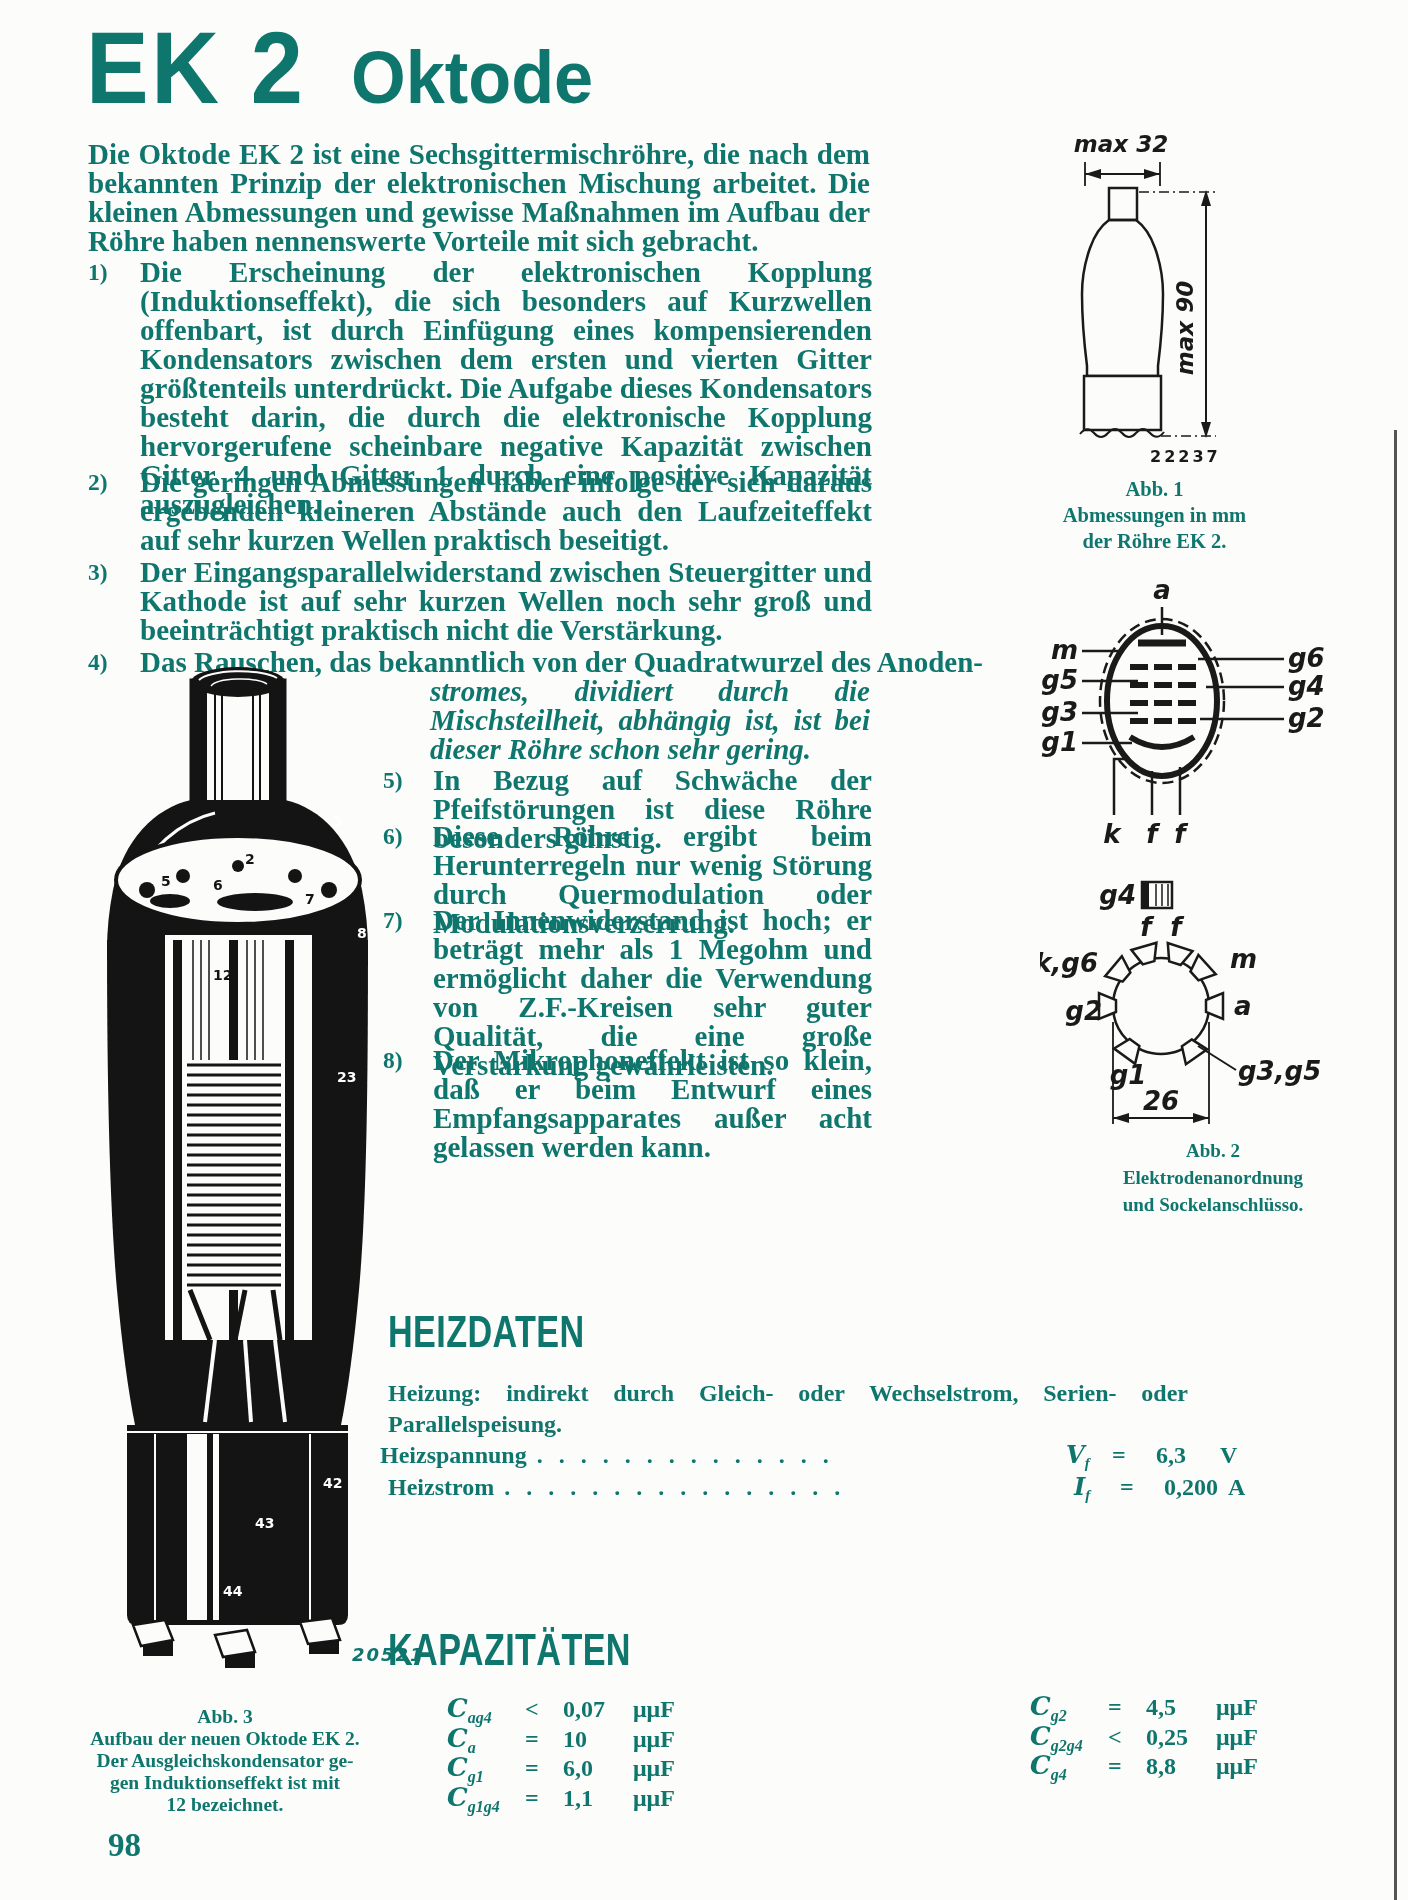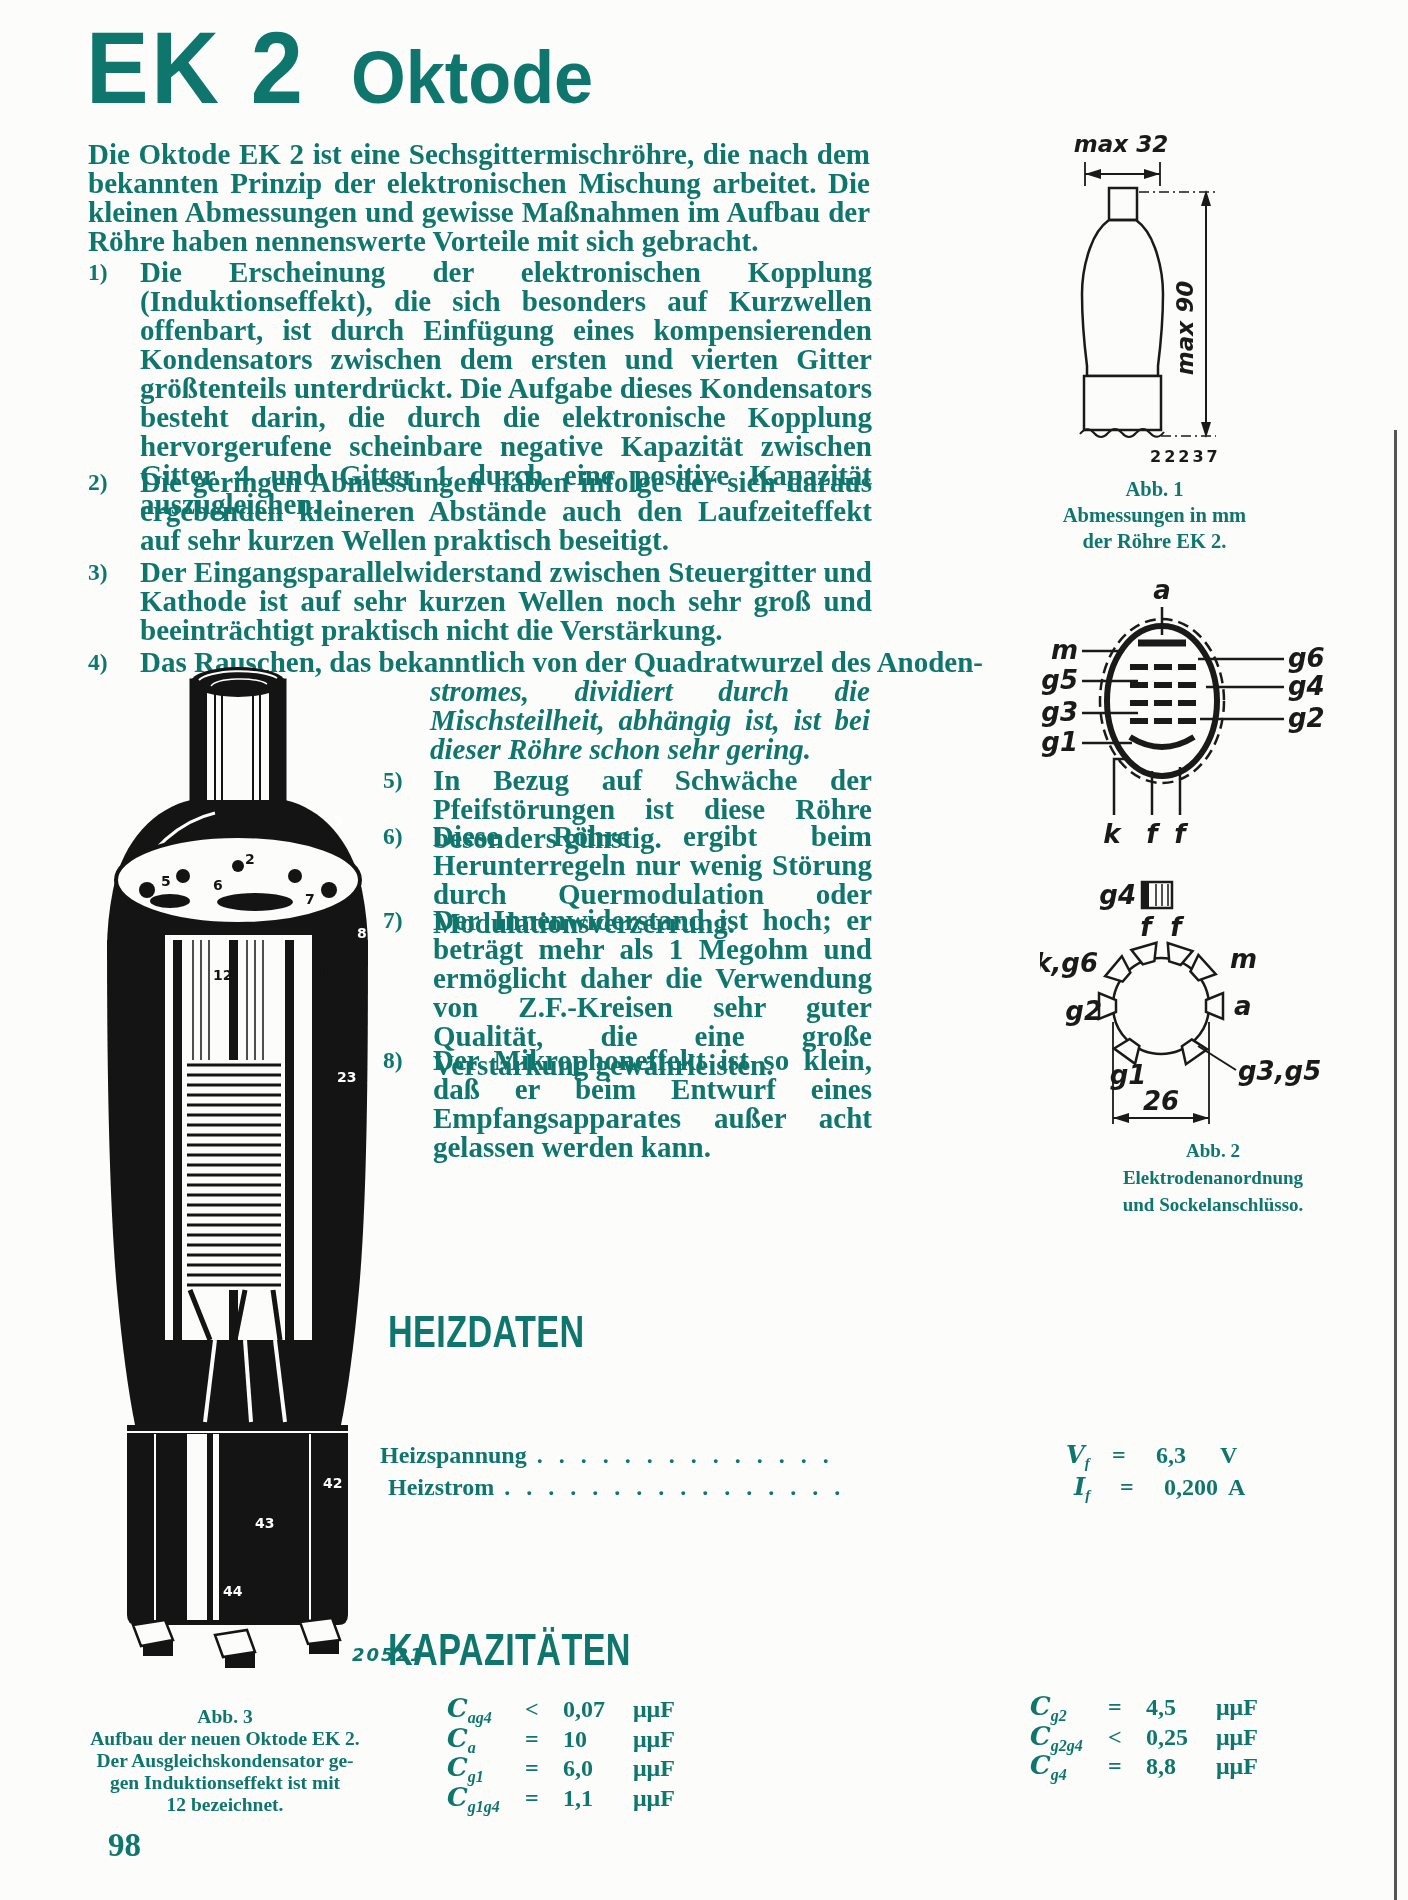--- a/index.html
+++ b/index.html
@@ -331,20 +331,21 @@
   <div class="abs plate" style="left:352px;top:1644px;font-size:18px;letter-spacing:2px;">20521</div>
   <div class="abs fig-cap" style="left:84px;top:1706px;width:282px;font-size:19.5px;line-height:22px;">
     <span class="cap-line">Abb. 3</span>
     <span class="cap-line">Aufbau der neuen Oktode EK 2.</span>
     <span class="cap-line">Der Ausgleichskondensator ge-</span>
     <span class="cap-line">gen Induktionseffekt ist mit</span>
     <span class="cap-line">12 bezeichnet.</span>
   </div>
 
   <div class="abs sec-head" style="left:388px;top:1306px;">HEIZDATEN</div>
+  <div class="abs copy" style="left:388px;top:1378px;width:800px;font-size:24px;line-height:31px;">Heizung: indirekt durch Gleich- oder Wechselstrom, Serien- oder Parallelspeisung.</div>
   <div class="abs spec-row" style="left:380px;top:1440px;width:868px;">
     <span>Heizspannung</span>
     <span class="dots">. . . . . . . . . . . . . .</span>
     <span class="valblock">
       <span class="vb-sym"><span class="sym">V</span><span class="ssub">f</span></span>
       <span class="vb-op">=</span>
       <span class="vb-val">6,3</span>
       <span class="vb-unit">V</span>
     </span>
   </div>

